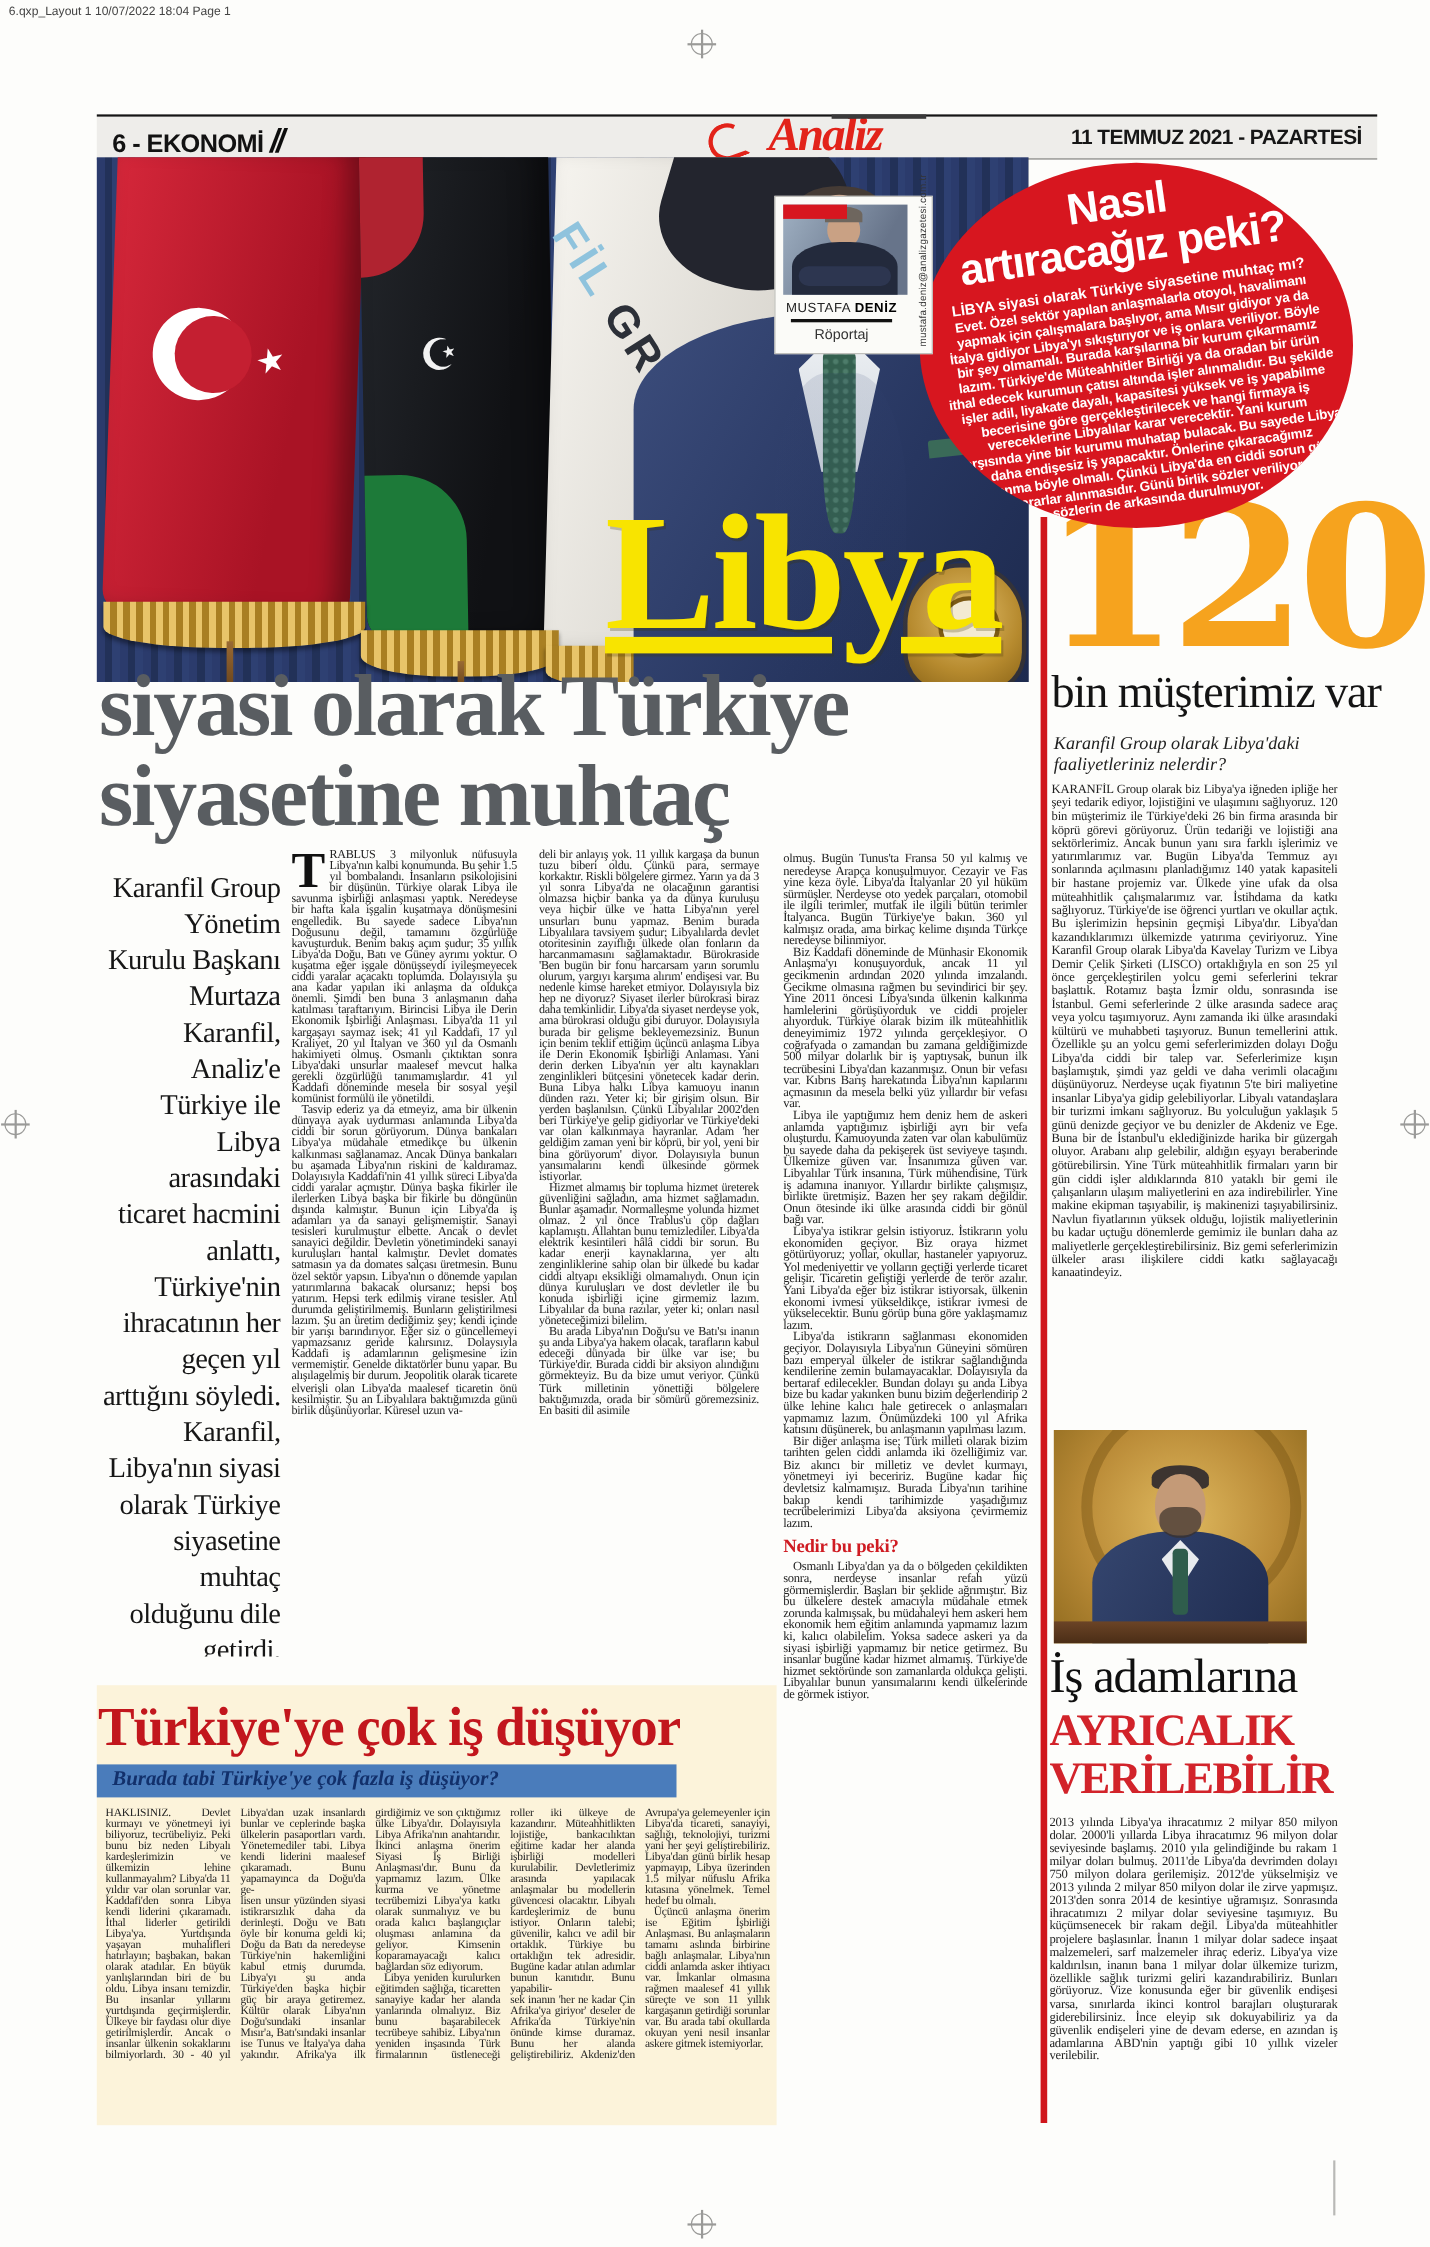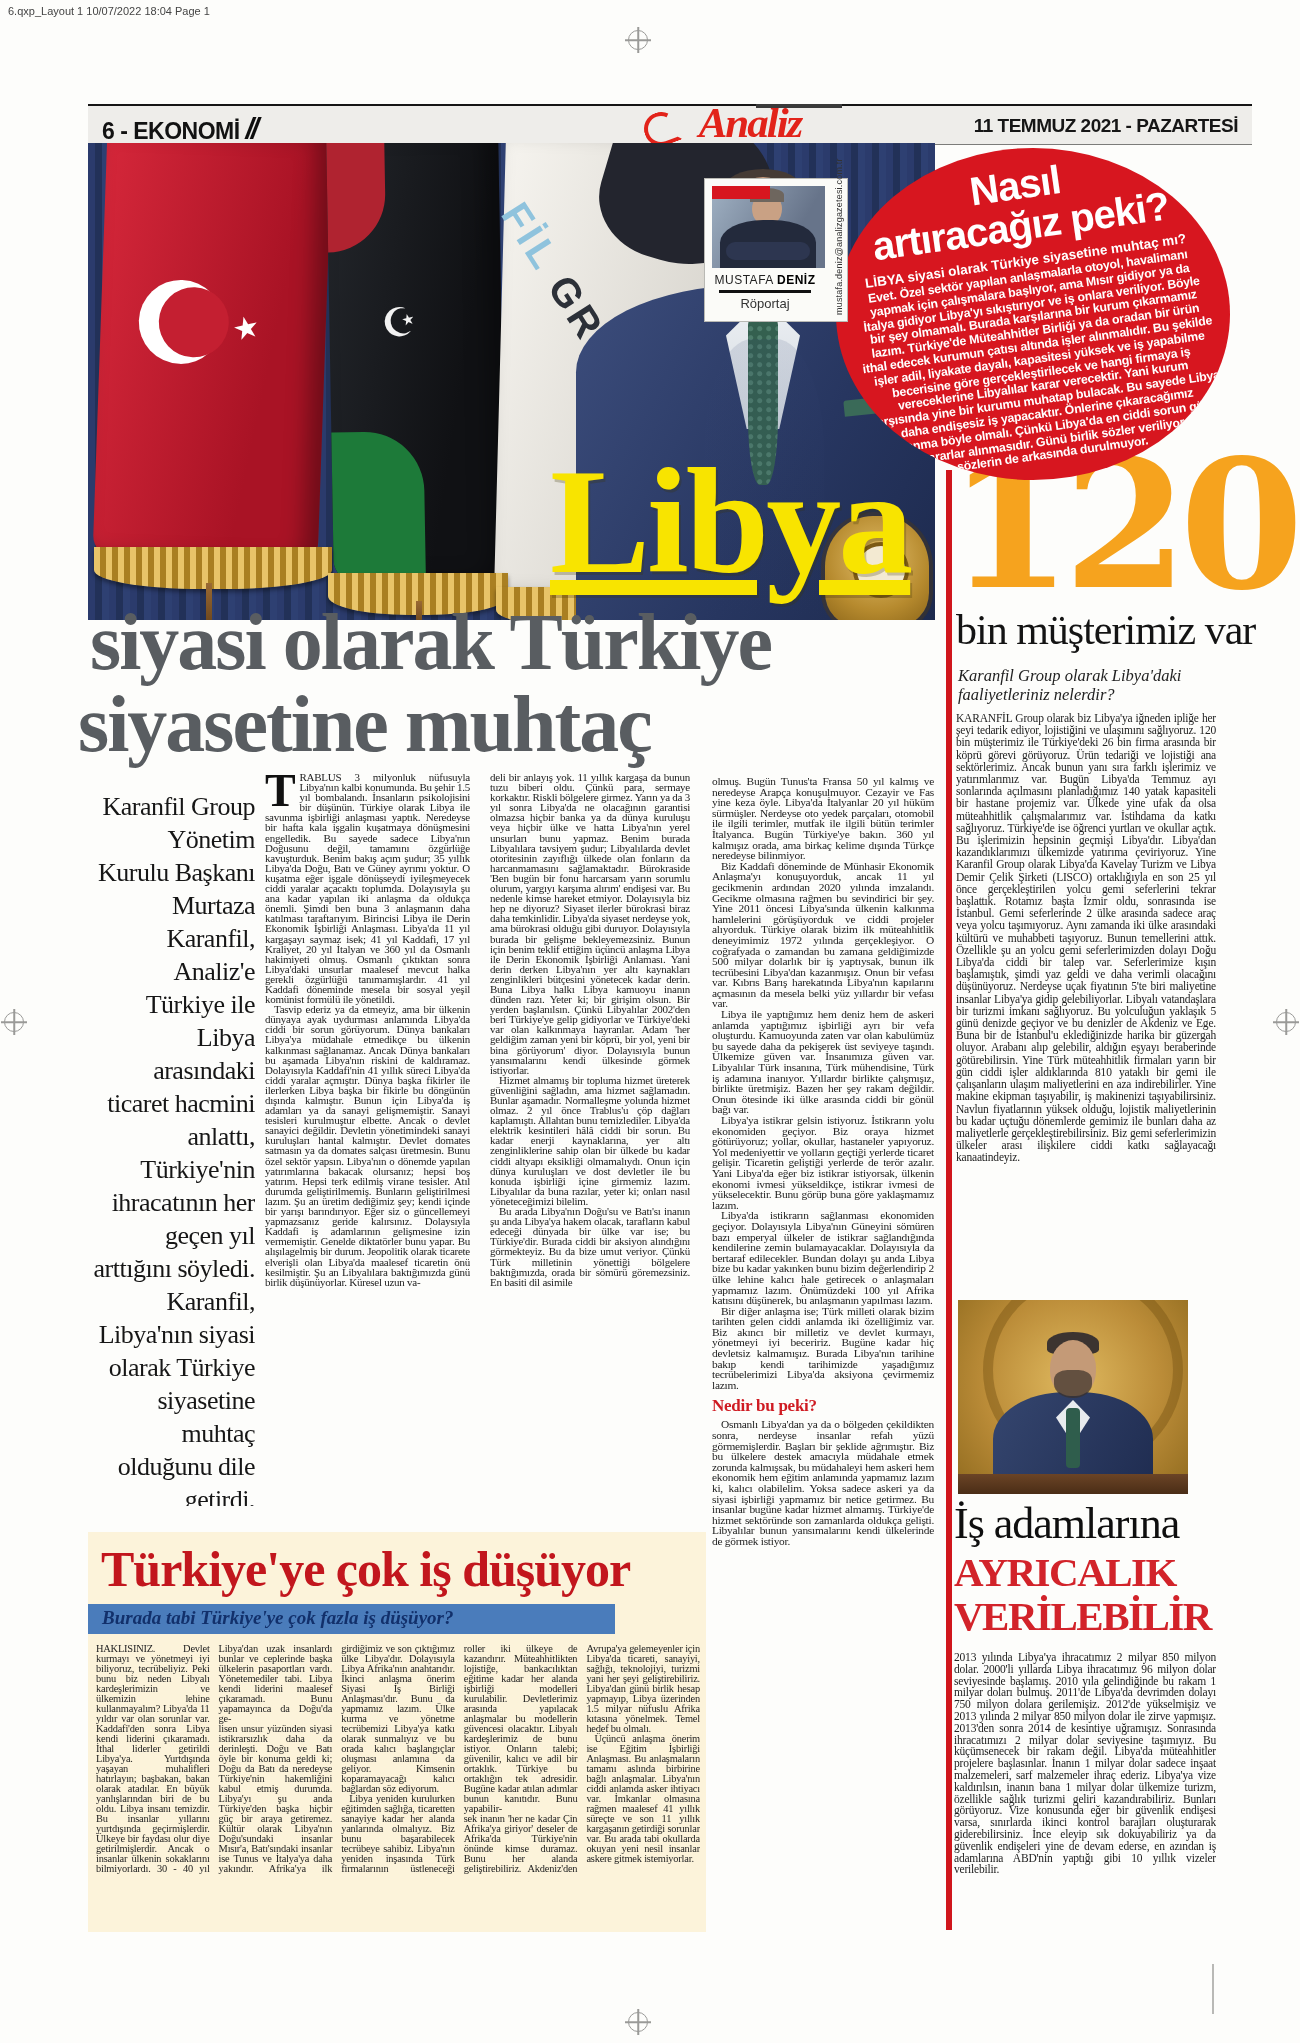--- a/index.html
+++ b/index.html
@@ -76,21 +76,21 @@
   .bubble{left:836px;top:148px;width:394px;height:332px;background:#d7161f;border-radius:50%;z-index:7;overflow:hidden;}
   .bubble-in{position:absolute;left:10px;top:16px;width:374px;transform:rotate(-8deg);color:#fff;text-align:center;}
   .bub-t{font:800 40px "Liberation Sans",sans-serif;line-height:41px;letter-spacing:-1px;}
   .bub-q{margin:7px 18px 2px;font:bold 13.5px "Liberation Sans",sans-serif;line-height:15px;}
   .bub-b{margin:0 10px;font:600 12.3px "Liberation Sans",sans-serif;line-height:13.8px;letter-spacing:-0.2px;}
 
   
   .libya{left:550px;top:446px;font:bold 150px "Liberation Serif",serif;color:#f8e400;z-index:6;line-height:1;
          text-shadow:2px 3px 0 rgba(60,50,0,.25);letter-spacing:-3px;text-decoration:underline;}
   .hl{font:bold 80px "Liberation Serif",serif;color:#595d61;letter-spacing:-2px;line-height:80px;}
-  .hl2{left:90px;top:602px;} .hl3{left:78px;top:684px;text-align:center;}
+  .hl2{left:90px;top:602px;} .hl3{left:90px;top:684px;text-align:center;}
 
   
   .deck{left:92px;top:790px;width:163px;height:716px;font:26px "Liberation Serif",serif;line-height:33px;
         text-align:right;color:#161616;overflow:hidden;letter-spacing:-0.5px;}
   .col{font-size:11px;line-height:10.1px;letter-spacing:-0.25px;text-align:justify;color:#222;overflow:hidden;}
   .col p{margin:0;}
   .col .indent{text-indent:9px;}
   .col1{left:265px;top:772px;width:205px;height:752px;}
   .col2{left:490px;top:772px;width:200px;height:752px;}
   .col3{left:712px;top:776px;width:222px;height:1156px;font-size:11.4px;line-height:10.6px;}
@@ -117,21 +117,21 @@
   .pt-hair{position:absolute;left:89px;top:32px;width:52px;height:22px;background:#3c3430;border-radius:50% 50% 20% 20%;}
   .pt-beard{position:absolute;left:96px;top:70px;width:38px;height:28px;background:rgba(58,48,42,.7);border-radius:35% 35% 50% 50%;}
   .pt-desk{position:absolute;left:0;bottom:0;width:100%;height:20px;background:linear-gradient(#6b4426,#4a2d16);}
   .rT1{left:954px;top:1498px;font:44px "Liberation Serif",serif;color:#0f0f0f;letter-spacing:-1px;}
   .rT2{font:bold 41px "Liberation Serif",serif;color:#d2232a;letter-spacing:-1.5px;line-height:44px;}
   .rbody2{left:954px;top:1652px;width:262px;height:282px;font:11.5px "Liberation Serif",serif;line-height:11.8px;
           letter-spacing:-0.2px;text-align:justify;color:#222;overflow:hidden;}
 
   
   .cream{left:88px;top:1532px;width:618px;height:400px;background:#fcf3da;}
-  .bhead{left:101px;top:1540px;font:bold 50px "Liberation Serif",serif;color:#c2161d;letter-spacing:-1px;}
+  .bhead{left:89px;top:1540px;font:bold 50px "Liberation Serif",serif;color:#c2161d;letter-spacing:-1px;}
   .bluebar{left:88px;top:1604px;width:527px;height:30px;background:#4a7cbb;}
   .bluebar span{display:block;padding:3px 0 0 14px;font:bold italic 19px "Liberation Serif",serif;color:#12306b;}
   .bcols{left:96px;top:1644px;width:604px;height:281px;column-count:5;column-gap:9px;
          font:10.4px "Liberation Serif",serif;line-height:10px;letter-spacing:-0.2px;text-align:justify;color:#222;overflow:hidden;}
   .bcols p{margin:0;} .bcols .indent{text-indent:8px;}
 
   .cropline{left:1212px;top:1964px;width:1.5px;height:50px;background:#b9b9b6;}
 </style>
 </head>
 <body>

